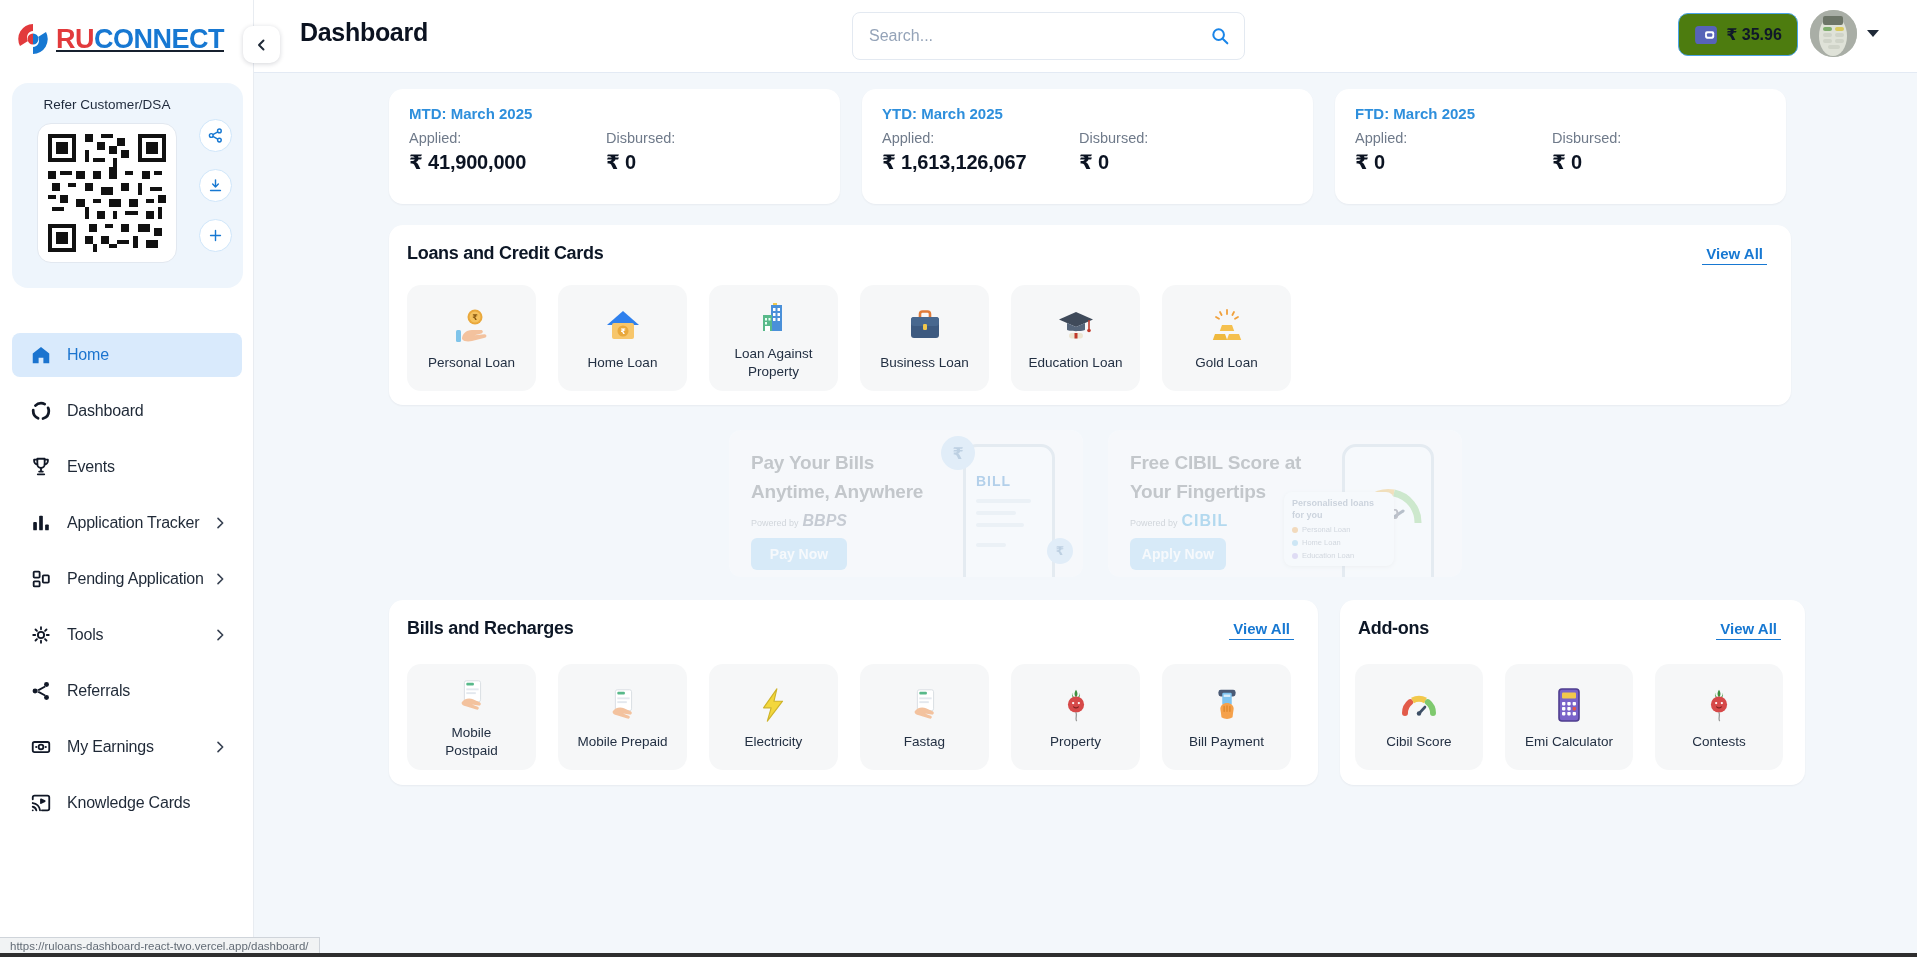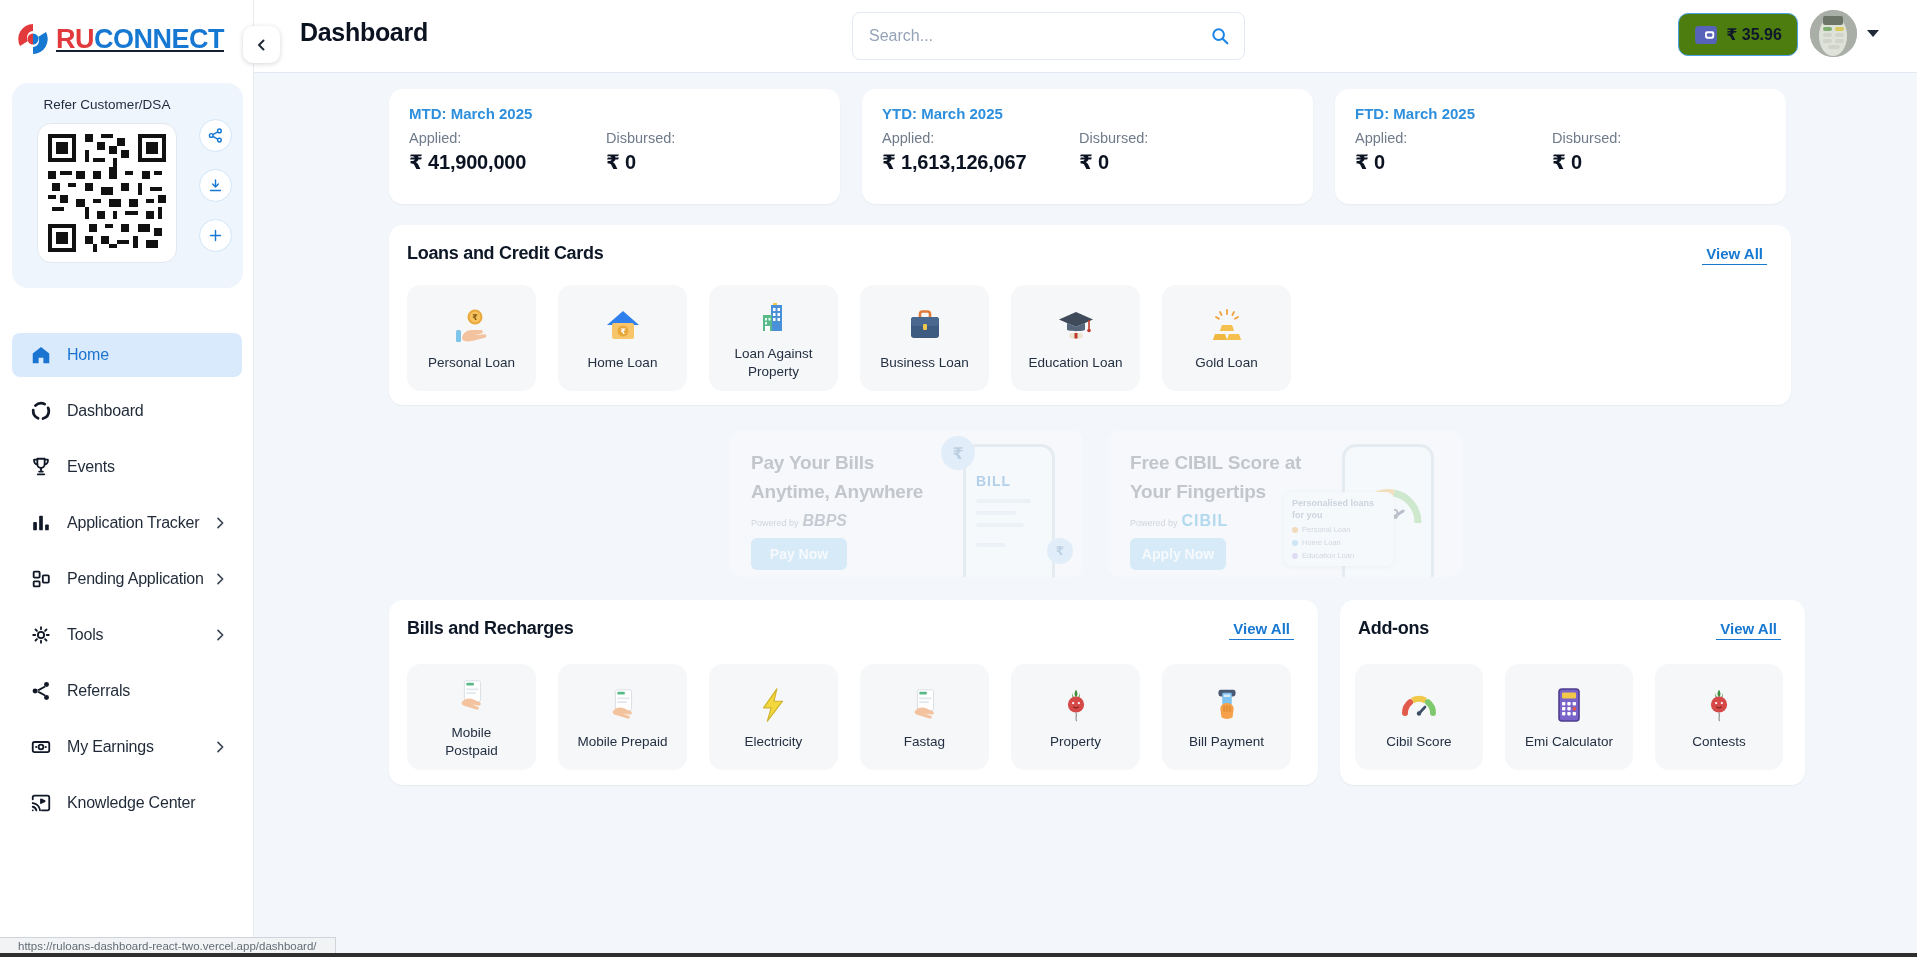--- a/index.html
+++ b/index.html
@@ -86,21 +86,21 @@
   .phone-line{position:absolute;left:10px;height:4px;background:#dbe5ee;border-radius:2px;}
   .coin{position:absolute;width:34px;height:34px;border-radius:50%;background:#bcd9f2;color:#4d7fb0;display:flex;align-items:center;justify-content:center;font-weight:800;font-size:16px;}
   .gauge-score{position:absolute;right:46px;top:72px;font-size:15px;font-weight:700;color:#556;}
   .mini-card{position:absolute;left:176px;top:62px;width:110px;height:74px;background:#fff;border-radius:8px;box-shadow:0 1px 4px rgba(0,0,0,.12);padding:6px 8px;}
   .mini-card-title{font-size:9px;font-weight:700;color:#7a8aa0;line-height:1.3;}
   .mini-row{display:flex;align-items:center;gap:4px;margin-top:4px;font-size:7.5px;color:#8a94a4;}
   .mini-dot{width:6px;height:6px;border-radius:50%;}
 
   
   .status-tooltip{position:absolute;left:0;top:937px;height:17px;background:#f1f3f4;border:1px solid #cfd4da;border-left:none;
-      display:inline-flex;align-items:center;padding:0 18px;font-size:11.5px;color:#636c76;}
+      display:inline-flex;align-items:center;padding:0 10px;font-size:11.5px;color:#636c76;}
   .bottom-bar{position:absolute;left:0;top:953px;width:1917px;height:4px;background:#2e2e2e;}
 
   svg{display:block;}
 </style>
 </head>
 <body>
 
 <div class="app">
 
   <aside class="sidebar">
@@ -316,21 +316,21 @@
         </span>
       </div>
       <div class="nav-item">
         <span class="nav-ic">
           <svg viewBox="0 0 24 24" width="22" height="22" fill="none" stroke="currentColor" stroke-width="2" stroke-linecap="round" stroke-linejoin="round">
             <path d="M3 16.1A5 5 0 0 1 6.9 20M3 12.05A9 9 0 0 1 10.95 20M3 8V6a2 2 0 0 1 2-2h14a2 2 0 0 1 2 2v12a2 2 0 0 1-2 2h-6"></path>
             <path d="M3 20h.01"></path>
               <path d="m12 8 4 2-4 2z" fill="currentColor"></path>
           </svg>
         </span>
-        <span class="nav-label">Knowledge Center</span>
+        <span class="nav-label">Knowledge Cards</span>
       </div>
     </nav>
   </aside>
 
   <div class="collapse-btn">
     <span>
       <svg viewBox="0 0 24 24" width="18" height="18" fill="none" stroke="currentColor" stroke-width="2.6" stroke-linecap="round" stroke-linejoin="round">
           <path d="m14 6-6 6 6 6"></path>
         </svg>
     </span>

